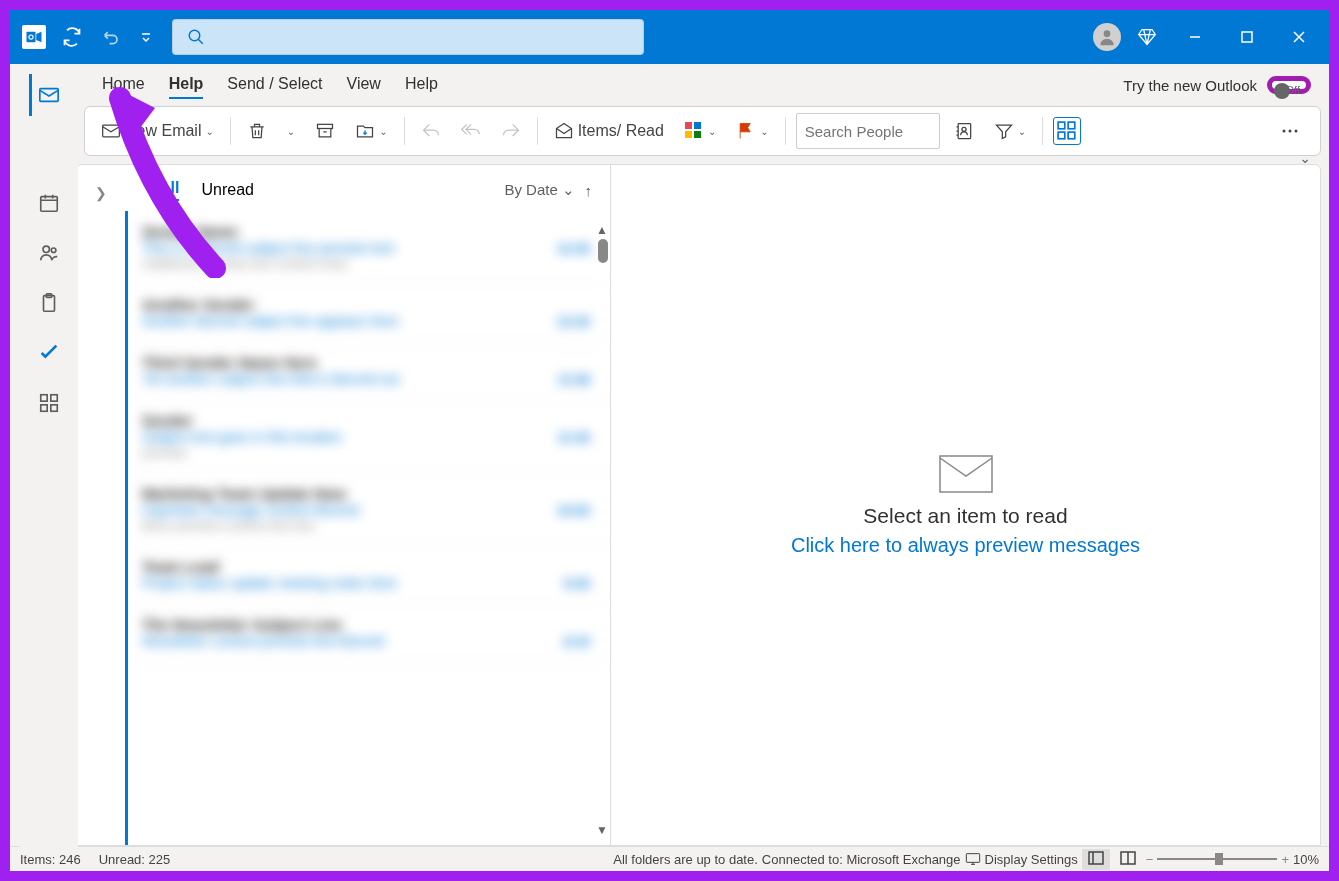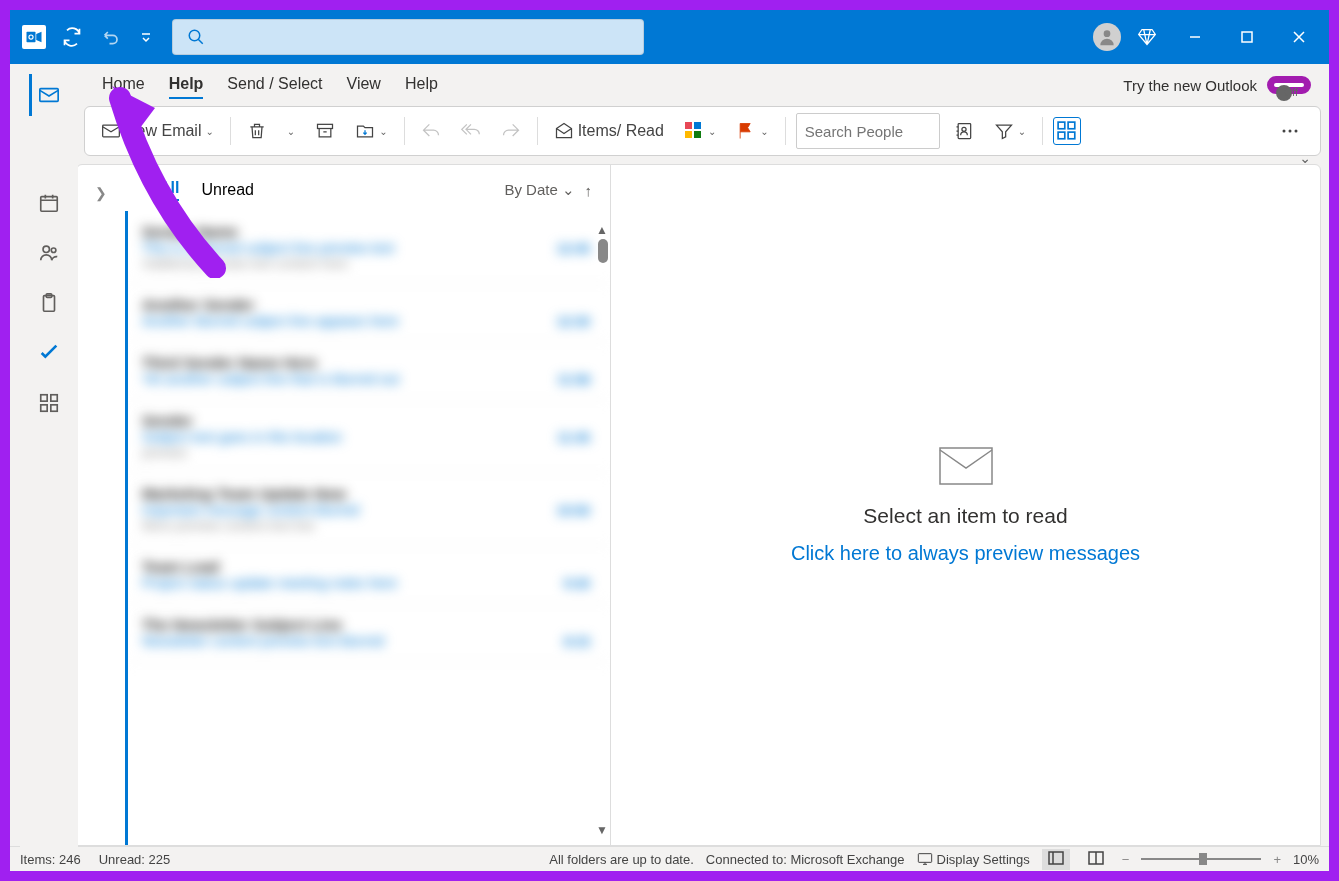--- a/index.html
+++ b/index.html
@@ -19,21 +19,21 @@
 .titlebar .right-icons { margin-left: auto; display: flex; align-items: center; gap: 8px; }
 .avatar-circle { width: 28px; height: 28px; border-radius: 50%; background: #d0d0d0; display: flex; align-items: center; justify-content: center; }
 .win-btn { width: 44px; height: 40px; display: flex; align-items: center; justify-content: center; color: white; cursor: pointer; }
 
 
 .menubar { background: #f3f2f1; height: 42px; display: flex; align-items: center; padding: 0 18px; gap: 24px; font-size: 16px; color: #323130; position: relative; }
 .menubar .menu-left { display: flex; gap: 24px; margin-left: 74px; }
 .menu-item { cursor: pointer; padding: 4px 0; }
 .menu-item.active { border-bottom: 2px solid #0078d4; font-weight: 600; }
 .menubar .menu-right { margin-left: auto; display: flex; align-items: center; gap: 10px; font-size: 15px; }
-.toggle-switch { width: 44px; height: 18px; border: 7px solid #a21caf; border-radius: 11px; position: relative; background: #fff; }
+.toggle-switch { width: 44px; height: 18px; border: 5px solid #a21caf; border-radius: 11px; position: relative; background: #fff; }
 .toggle-knob { width: 16px; height: 16px; background: #666; border-radius: 50%; position: absolute; top: 2px; left: 2px; }
 .toggle-label { position: absolute; right: 6px; top: 3px; font-size: 11px; color: #666; }
 
 
 .ribbon-container { display: flex; padding: 0 0 0 66px; }
 .ribbon { background: white; border: 1px solid #d0d0d0; border-radius: 6px; height: 50px; display: flex; align-items: center; padding: 0 10px; gap: 8px; margin: 0 8px 4px 8px; flex: 1; }
 .rbtn { display: flex; align-items: center; gap: 4px; padding: 4px 6px; cursor: pointer; color: #444; }
 .rbtn svg { width: 20px; height: 20px; }
 .rsep { width: 1px; height: 28px; background: #ddd; margin: 0 2px; }
 .chev { font-size: 10px; color: #666; }
@@ -59,28 +59,28 @@
 .msglist-sort { margin-left: auto; display: flex; align-items: center; gap: 10px; color: #605e5c; font-size: 15px; }
 
 .msgitems { flex: 1; overflow-y: auto; border-left: 3px solid #0078d4; margin-left: 48px; position: relative; }
 .msgitem { padding: 12px 20px 12px 14px; border-bottom: 1px solid #eee; filter: blur(6px); }
 .msgitem .sender { font-size: 15px; color: #1a1a1a; font-weight: 600; }
 .msgitem .subject { font-size: 14px; color: #0078d4; }
 .msgitem .row { display: flex; justify-content: space-between; align-items: center; }
 .msgitem .time { color: #0078d4; font-weight: 600; font-size: 13px; }
 .msgitem .preview { font-size: 13px; color: #888; }
 
-.reading-pane { flex: 1; display: flex; flex-direction: column; align-items: center; justify-content: center; gap: 14px; color: #605e5c; }
+.reading-pane { flex: 1; display: flex; flex-direction: column; align-items: center; justify-content: center; gap: 6px; color: #605e5c; }
 .reading-pane .env-icon svg { width: 56px; height: 40px; stroke: #888; fill: none; stroke-width: 1.5; }
 .reading-pane .rp-title { font-size: 21px; color: #323130; }
 .reading-pane .rp-link { color: #0078d4; font-size: 20px; cursor: pointer; }
 
 
 .statusbar { height: 24px; background: #f3f2f1; border-top: 1px solid #ddd; display: flex; align-items: center; padding: 12px 10px; font-size: 13px; color: #444; gap: 18px; }
-.statusbar .sb-right { margin-left: auto; display: flex; align-items: center; gap: 12px; }
+.statusbar .sb-right { margin-left: auto; display: flex; align-items: center; gap: 4px; }
 .zoom-slider { width: 120px; height: 2px; background: #888; position: relative; }
 .zoom-knob { width: 8px; height: 12px; background: #888; position: absolute; left: 58px; top: -5px; }
 .view-btn { padding: 2px 6px; cursor: pointer; }
 .view-btn.active { background: #ddd; }
 
 
 .annotation-arrow { position: absolute; left: 100px; top: 78px; pointer-events: none; z-index: 100; }
 </style>
 </head>
 <body>

